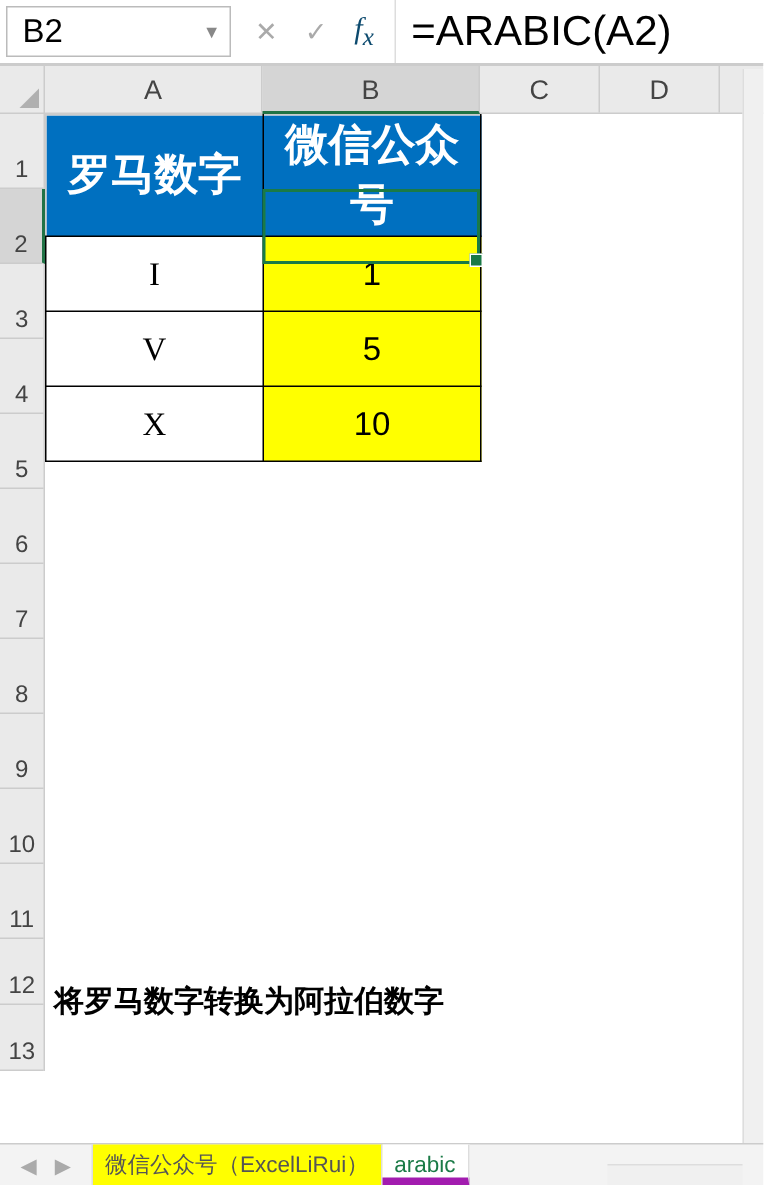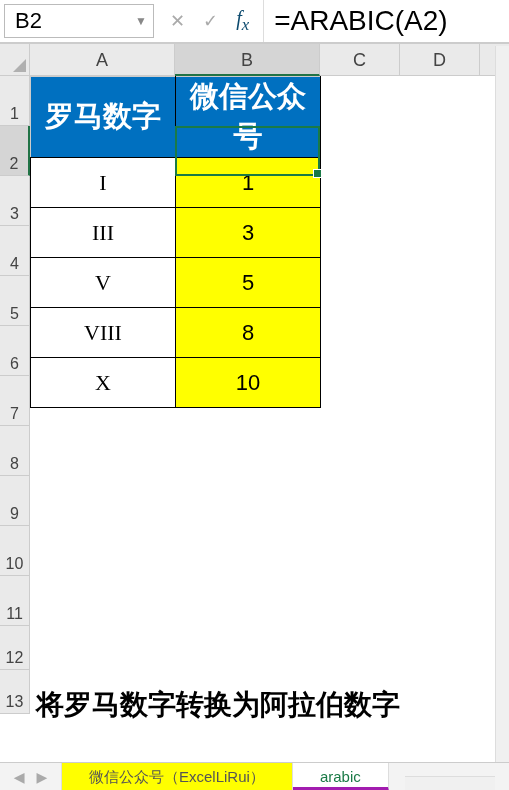--- a/index.html
+++ b/index.html
@@ -187,23 +187,23 @@
     bottom: -4px;
     width: 7px;
     height: 7px;
     background: #1a7a46;
     border: 1px solid #fff;
   }
 
   
   .caption {
     position: absolute;
-    top: 610px;
+    top: 578px;
     left: 6px;
-    font-size: 28px;
+    font-size: 20px;
     font-weight: bold;
     font-family: Liberation Serif, serif;
   }
 
   
   .tab-bar {
     position: absolute;
     bottom: 0;
     left: 0; right: 0;
     height: 28px;
@@ -215,33 +215,33 @@
   .tab-scroll {
     width: 62px;
     display: flex;
     align-items: center;
     justify-content: center;
     gap: 12px;
     color: #aaa;
     border-right: 1px solid #ddd;
   }
   .tab {
-    padding: 0 27px;
+    padding: 0 8px;
     font-size: 15px;
     line-height: 28px;
     border-right: 1px solid #ddd;
     background: #f3f3f3;
     color: #444;
     cursor: pointer;
   }
   .tab.highlight { background: #ffff00; color: #555; }
   .tab.active {
     background: #fff;
     color: #1a7a46;
-    border-bottom: 4px solid #a21caf;
+    border-bottom: 6px solid #a21caf;
     margin-bottom: -1px;
     font-weight: 500;
   }
 
   
   .vscroll {
     position: absolute;
     top: 46px;
     right: 0;
     bottom: 28px;
@@ -308,30 +308,22 @@
       <tbody>
           <tr>
         <th>罗马数字</th>
         <th>微信公众号</th>
       </tr>
       <tr>
             <td class="colA">I</td>
             <td class="colB">1</td>
           </tr>
       <tr>
-            <td class="colA">III</td>
-            <td class="colB">3</td>
-          </tr>
-      <tr>
             <td class="colA">V</td>
             <td class="colB">5</td>
-          </tr>
-      <tr>
-            <td class="colA">VIII</td>
-            <td class="colB">8</td>
           </tr>
       <tr>
             <td class="colA">X</td>
             <td class="colB">10</td>
           </tr>
     </tbody>
       </table>
 
     <div class="active-cell"></div>
 

